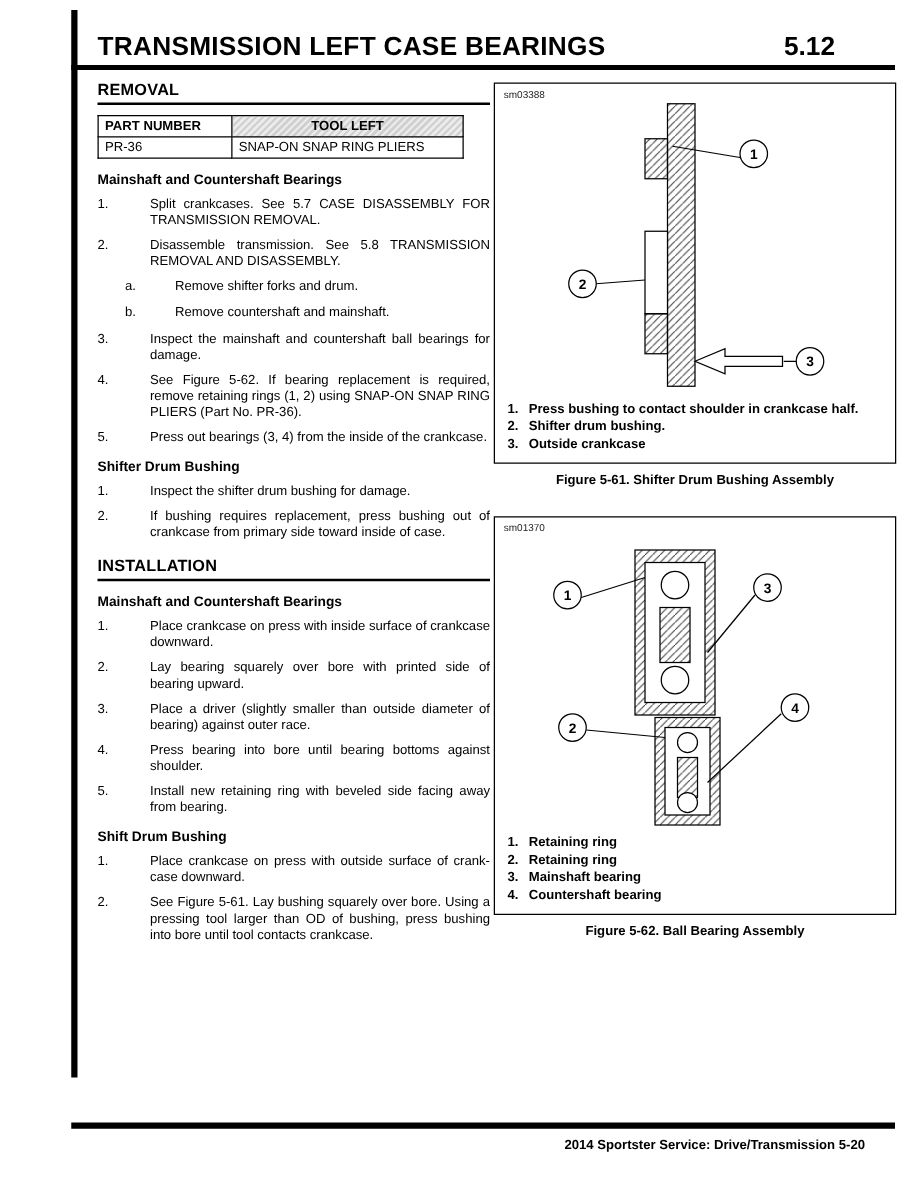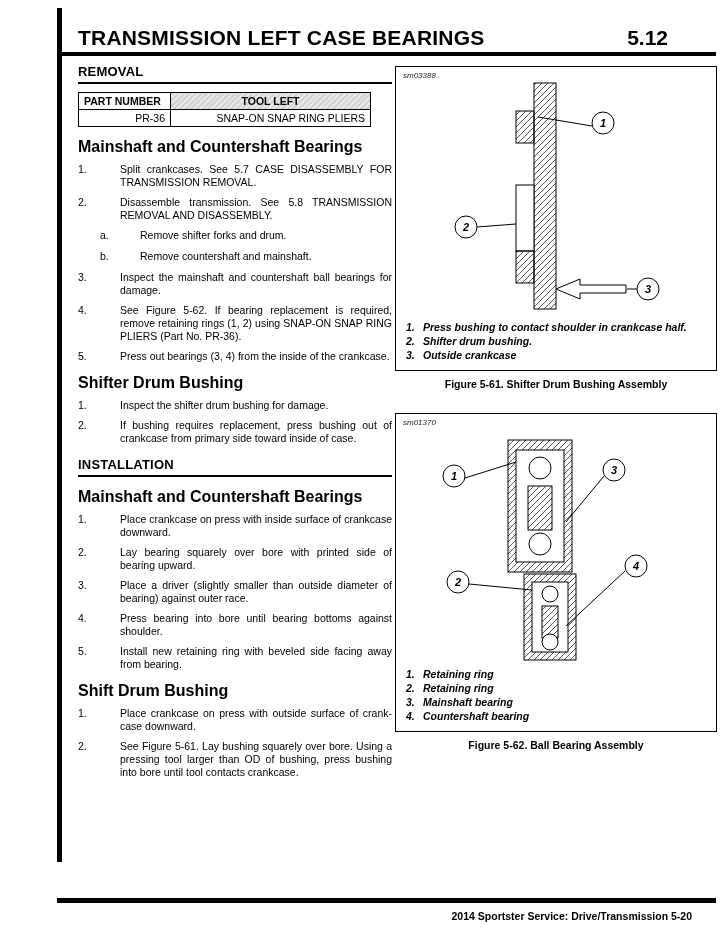--- a/index.html
+++ b/index.html
@@ -15,39 +15,39 @@
   .header-title { position:absolute; left:78px; top:26px; font-size:21px; font-weight:bold; letter-spacing:.2px; }
   .header-num   { position:absolute; right:60px; top:26px; font-size:21px; font-weight:bold; }
   .header-rule  { position:absolute; left:57px; right:12px; top:52px; height:4px; background:#000; }
 
   
   .col-left  { position:absolute; left:78px; top:64px; width:314px; }
   .col-right { position:absolute; left:395px; top:66px; width:322px; }
 
   .section-h { font-size:13px; font-weight:bold; letter-spacing:.2px;
                border-bottom:2px solid #000; padding-bottom:3px; margin-bottom:8px; }
-  .sub-h { font-size:16px; font-weight:bold; margin:11px 0 7px; }
+  .sub-h { font-size:11px; font-weight:bold; margin:11px 0 7px; }
 
   table.tool-table { border-collapse:collapse; width:293px; font-size:10.5px; margin:4px 0 4px; }
   table.tool-table th, table.tool-table td { border:1px solid #000; padding:2px 5px; height:17px; }
-  th.part-h { width:92px; text-align:left; font-weight:bold; background:#fff; }
+  th.part-h { width:107px; text-align:left; font-weight:bold; background:#fff; }
   th.tool-h { text-align:center; font-weight:bold;
               background:repeating-linear-gradient(135deg,#cfcfcf 0 2px,#ececec 2px 4px); }
-  td { text-align:right; }
+  td { text-align:left; }
 
   .steps { font-size:10.5px; line-height:13px; }
   .step { display:flex; margin-bottom:7px; }
   .step .n { flex:none; width:22px; }
   .step .t { flex:1; text-align:justify;margin-left:20px; }
   .step.sub { margin-left:22px; margin-bottom:8px; }
   .step.sub .n { width:20px; }
   .step.sub .t { text-align:left; }
 
   
-  .figure-box { border:1px solid #000; position:relative; background:#fff;font-style:italic; }
+  .figure-box { border:1px solid #000; position:relative; background:#fff; }
   .fig-code { position:absolute; top:4px; left:7px; font-size:8px; color:#222; }
   .fig-svg { display:block; }
   .fig-legend { padding:2px 8px 7px 10px; font-size:10.5px; font-weight:bold; line-height:13px; }
   .legend-item { display:flex; margin-bottom:1px; }
   .legend-item .n { flex:none; width:17px; }
   .legend-item .t { flex:1; }
   .fig-caption { text-align:center; font-weight:bold; font-size:10.5px; margin-top:7px; }
   .fig2-wrap { margin-top:23px; }
 
   

